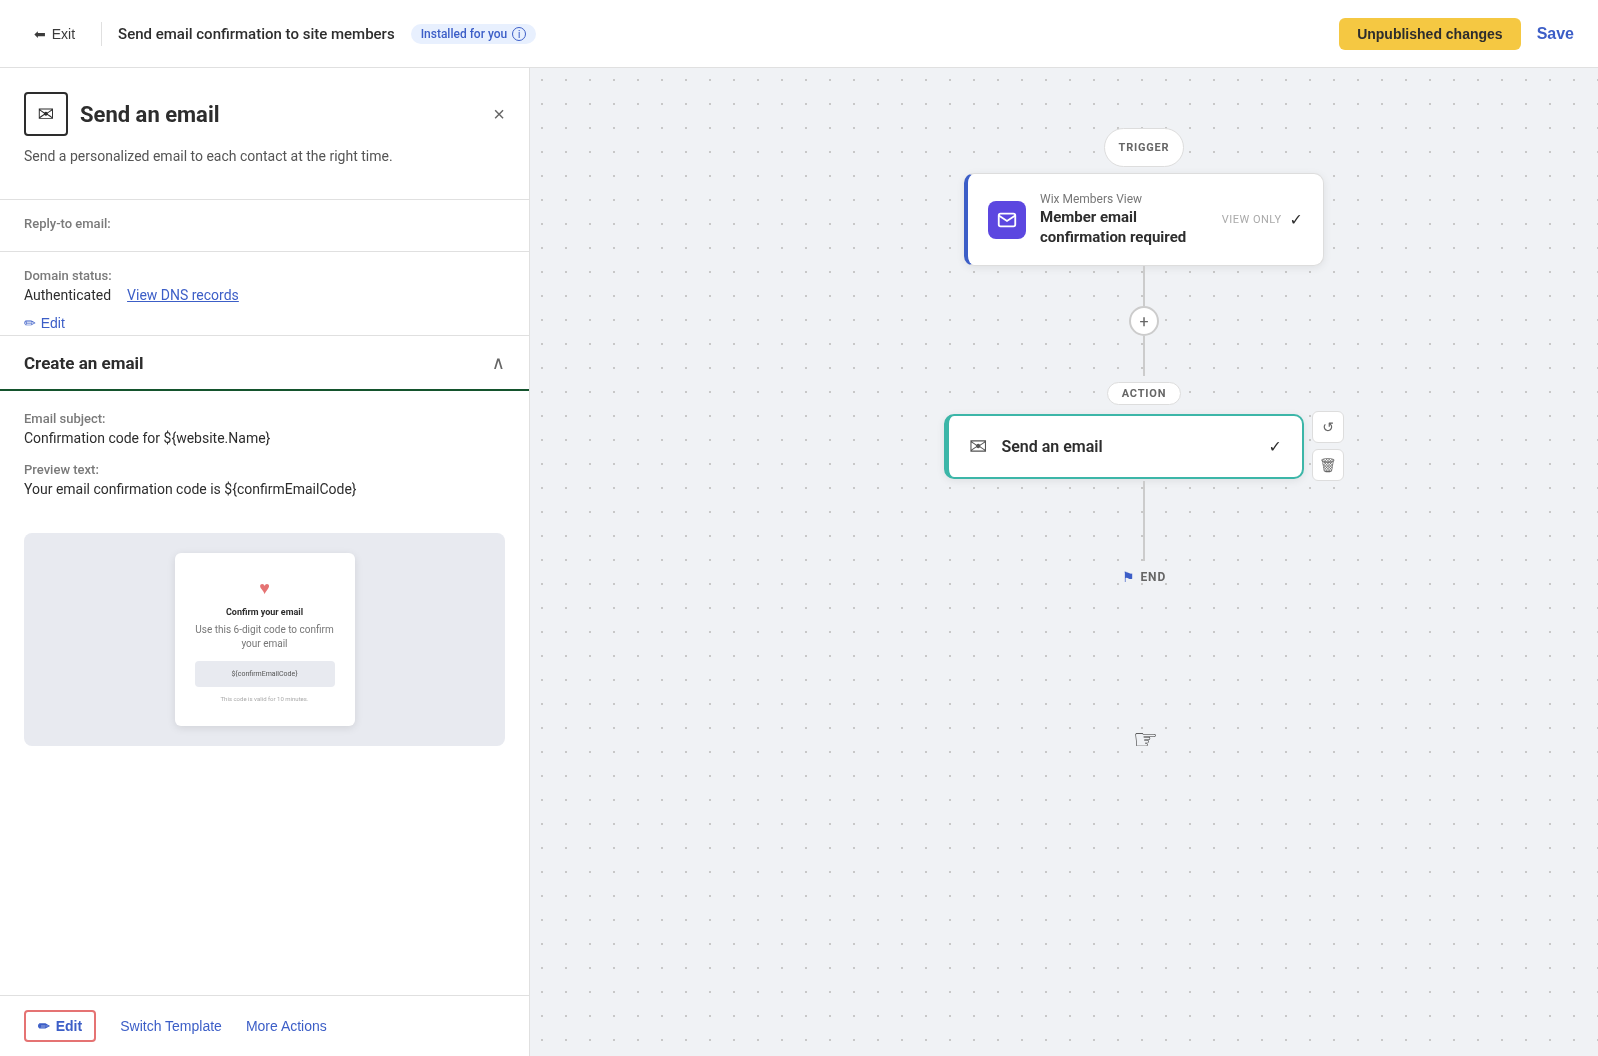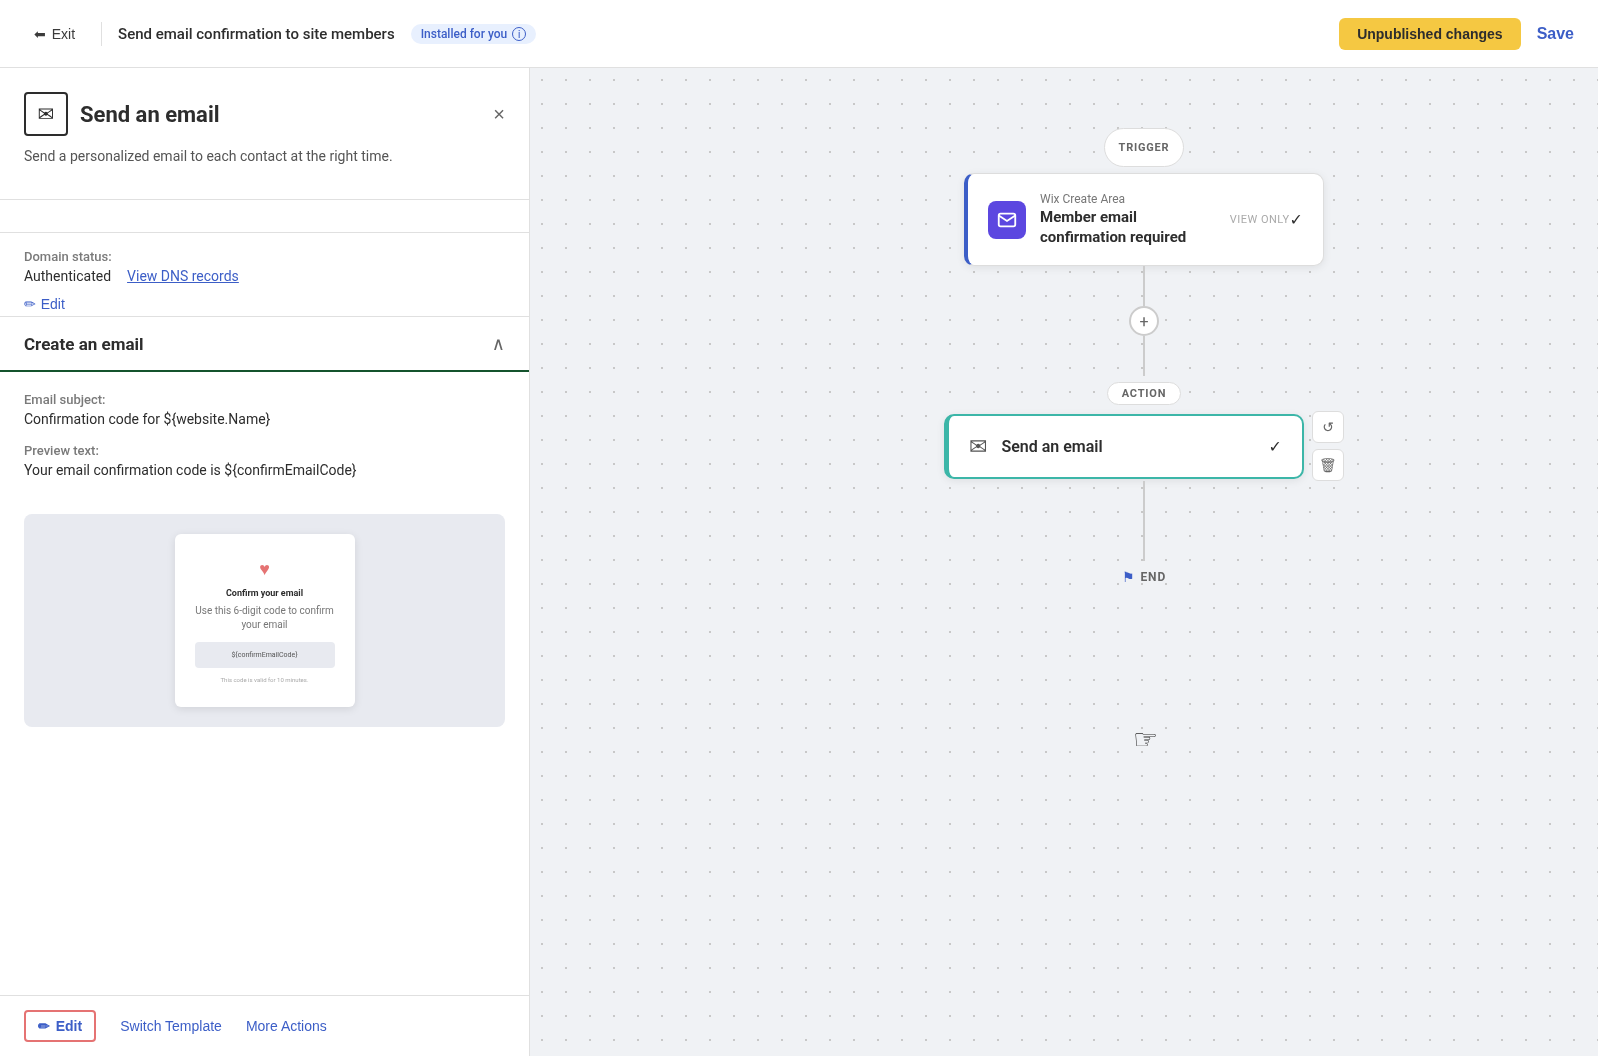--- a/index.html
+++ b/index.html
@@ -128,21 +128,21 @@
       border-radius: 10px; padding: 18px 20px; width: 360px;
       display: flex; align-items: center; gap: 14px; box-shadow: 0 2px 8px rgba(0,0,0,0.08);
     }
     .trigger-icon {
       width: 38px; height: 38px; background: #5c47e0; border-radius: 8px;
       display: flex; align-items: center; justify-content: center; color: #fff; font-size: 18px; flex-shrink: 0;
     }
     .trigger-info { flex: 1; }
     .trigger-app { font-size: 12px; color: #777; margin-bottom: 2px; }
     .trigger-name { font-size: 15px; font-weight: 700; color: #2d2d2d; line-height: 1.3; }
-    .trigger-right { display: flex; align-items: center; }
+    .trigger-right { display: flex; align-items: center; gap: 8px; }
     .view-only { font-size: 11px; color: #aaa; letter-spacing: 0.5px; }
     .check-mark { color: #2d2d2d; font-size: 16px; }
 
     
     .connector-line {
       width: 2px; background: #ccc; height: 40px;
     }
     .add-btn {
       width: 30px; height: 30px; border: 2px solid #ccc; border-radius: 50%;
       background: #fff; display: flex; align-items: center; justify-content: center;
@@ -213,20 +213,23 @@
           <div class="email-icon-big">✉</div>
           <span class="panel-title">Send an email</span>
         </div>
         <button class="close-btn">×</button>
       </div>
       <p class="panel-subtitle">Send a personalized email to each contact at the right time.</p>
     </div>
 
     <div class="divider"></div>
 
+    <div class="panel-section">
+      <div class="field-label">Reply-to email:</div>
+    </div>
 
     <div class="divider"></div>
 
     <div class="panel-section">
       <div class="field-label">Domain status:</div>
       <div class="domain-row">
         <span class="field-value">Authenticated</span>
         <a class="dns-link">View DNS records</a>
       </div>
       <button class="edit-link">
@@ -274,21 +277,21 @@
         <div class="trigger-label">TRIGGER</div>
       </div>
       <div class="trigger-node">
         <div class="trigger-icon">
           <svg width="22" height="22" viewBox="0 0 24 24" fill="white">
               <rect x="3" y="5" width="18" height="14" rx="2" fill="none" stroke="white" stroke-width="2"></rect>
               <path d="M3 7l9 6 9-6" stroke="white" stroke-width="2" fill="none"></path>
             </svg>
         </div>
         <div class="trigger-info">
-          <div class="trigger-app">Wix Create Area</div>
+          <div class="trigger-app">Wix Members View</div>
           <div class="trigger-name">Member email confirmation required</div>
         </div>
         <div class="trigger-right">
           <span class="view-only">VIEW ONLY</span>
           <span class="check-mark">✓</span>
         </div>
       </div>
 
       <div class="connector-line"></div>
       <div class="add-btn">+</div>

